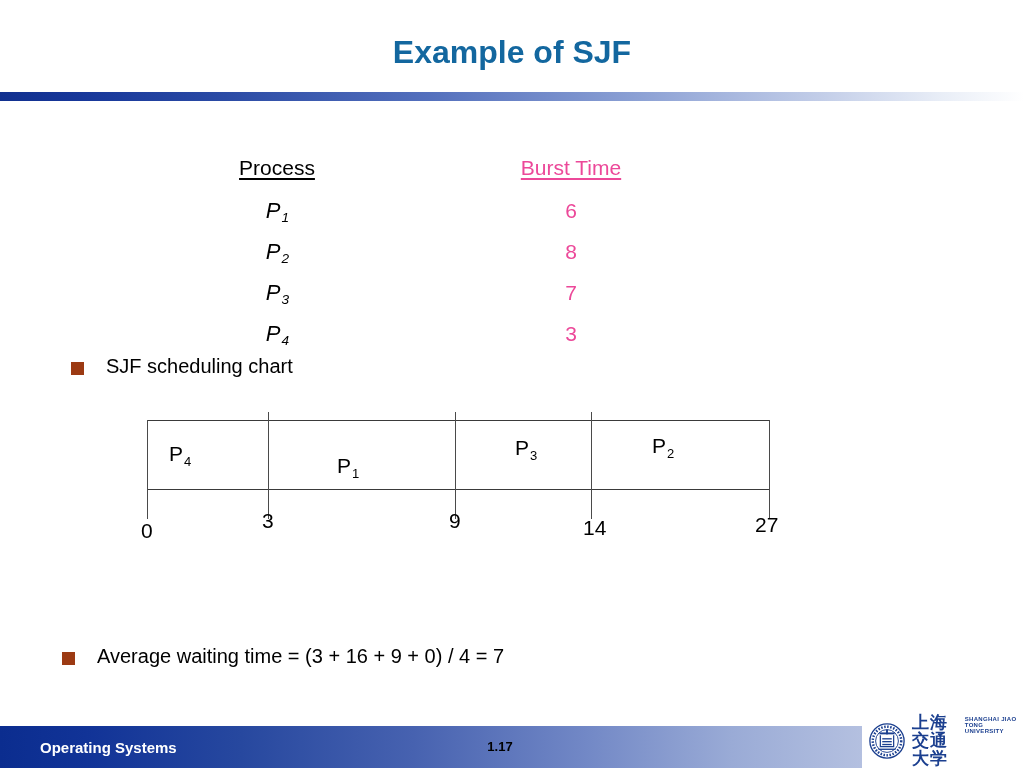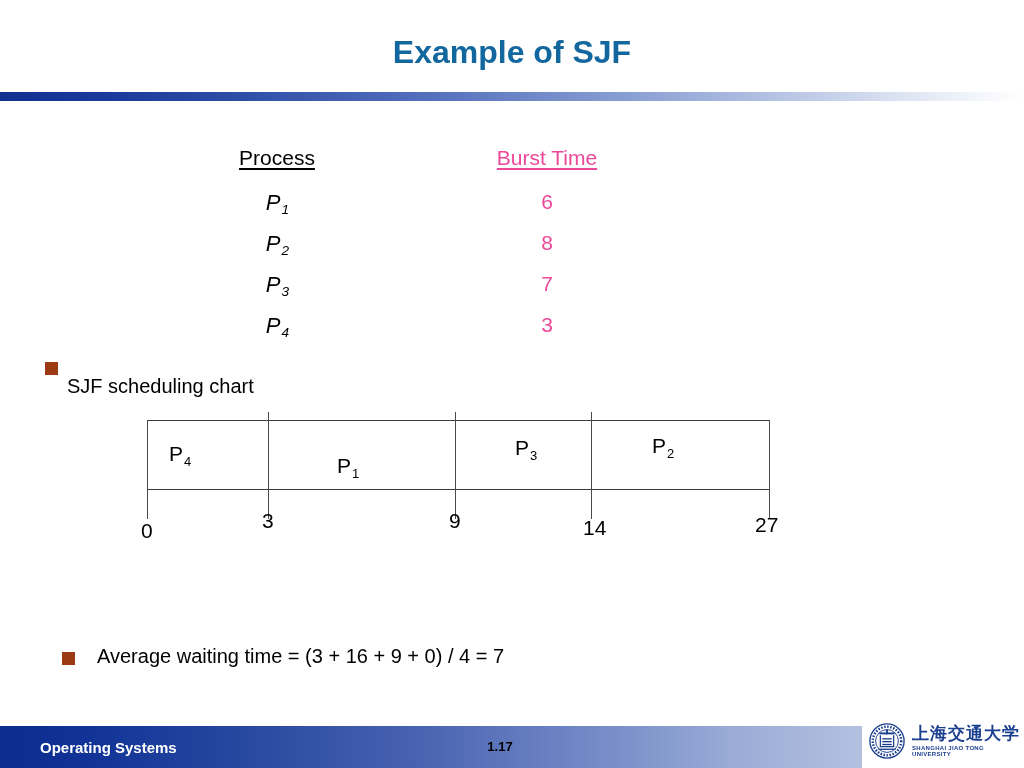--- a/index.html
+++ b/index.html
@@ -48,22 +48,23 @@
 
   
   .proc-table {
     position: absolute;
     top: 146px;
     left: 147px;
     width: 620px;
   }
   .proc-row {
     display: flex;
-    align-items: flex-start;
+    align-items: center;
     height: 41px;
+    gap: 24px;
   }
   .col-proc {
     width: 260px;
     text-align: center;
     font-size: 21px;
     color: #000000;
   }
   .col-burst {
     width: 280px;
     text-align: center;
@@ -101,21 +102,21 @@
     background: #9c3a13;
     margin-top: 7px;
     flex: 0 0 auto;
   }
   .bullet-text {
     margin-left: 22px;
     font-size: 20px;
     color: #000000;
     white-space: nowrap;
   }
-  #bullet-chart { left: 45px; top: 355px; flex-direction: column; }
+  #bullet-chart { left: 71px; top: 355px; }
   #bullet-avg   { left: 62px; top: 605px; margin-top: 40px; }
 
   
   .gantt {
     position: absolute;
     left: 147px;
     top: 420px;
     width: 623px;
     height: 70px;
   }
@@ -209,21 +210,21 @@
     align-items: center;
   }
   .logo-seal {
     width: 38px;
     height: 38px;
     flex: 0 0 auto;
   }
   .logo-text {
     margin-left: 6px;
     display: flex;
-    flex-direction: column;
+    flex-direction: row;
     justify-content: center;
   }
   .logo-cn {
     font-family: "DejaVu Sans", sans-serif;
     font-size: 17px;
     font-weight: bold;
     color: #1b3f8f;
     line-height: 1.05;
     letter-spacing: 1px;
   }

